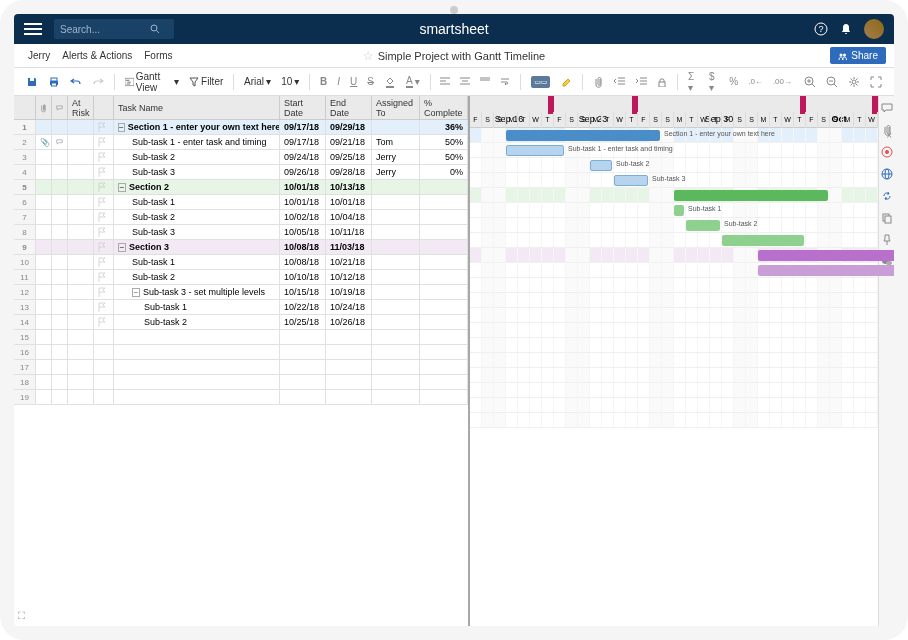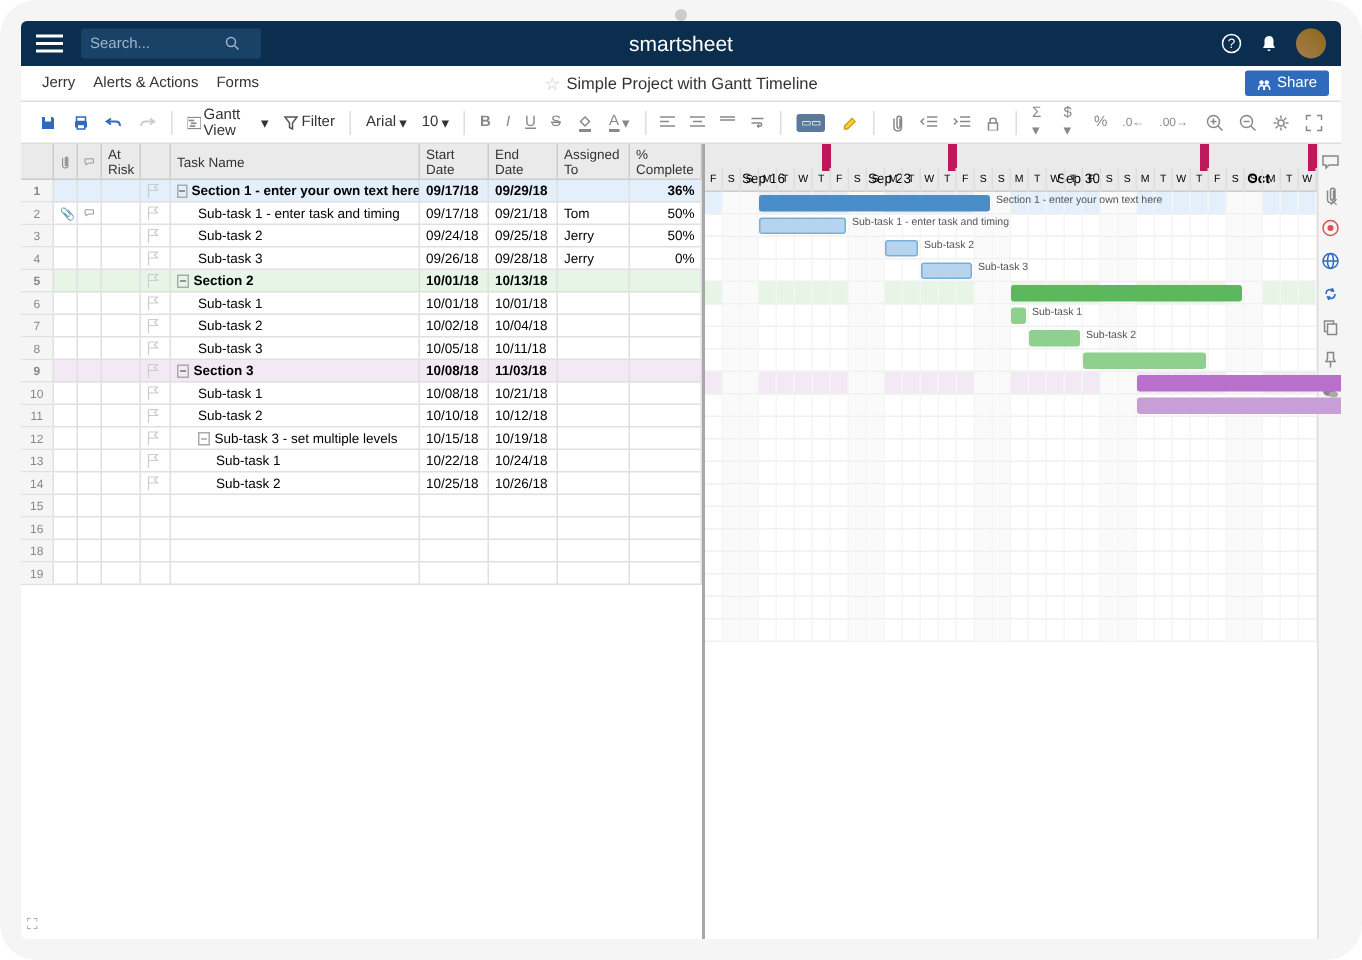--- a/index.html
+++ b/index.html
@@ -597,20 +597,32 @@
               <div class="gcell gc-risk"></div>
               <div class="gcell gc-flag"></div>
               <div class="gcell gc-task "></div>
               <div class="gcell gc-date"></div>
               <div class="gcell gc-date"></div>
               <div class="gcell gc-assign"></div>
               <div class="gcell gc-pct"></div>
             </div>
             <div class="grow">
               <div class="gcell gc-num">16</div>
+              <div class="gcell gc-icon"></div>
+              <div class="gcell gc-icon"></div>
+              <div class="gcell gc-risk"></div>
+              <div class="gcell gc-flag"></div>
+              <div class="gcell gc-task "></div>
+              <div class="gcell gc-date"></div>
+              <div class="gcell gc-date"></div>
+              <div class="gcell gc-assign"></div>
+              <div class="gcell gc-pct"></div>
+            </div>
+            <div class="grow">
+              <div class="gcell gc-num">17</div>
               <div class="gcell gc-icon"></div>
               <div class="gcell gc-icon"></div>
               <div class="gcell gc-risk"></div>
               <div class="gcell gc-flag"></div>
               <div class="gcell gc-task "></div>
               <div class="gcell gc-date"></div>
               <div class="gcell gc-date"></div>
               <div class="gcell gc-assign"></div>
               <div class="gcell gc-pct"></div>
             </div>

